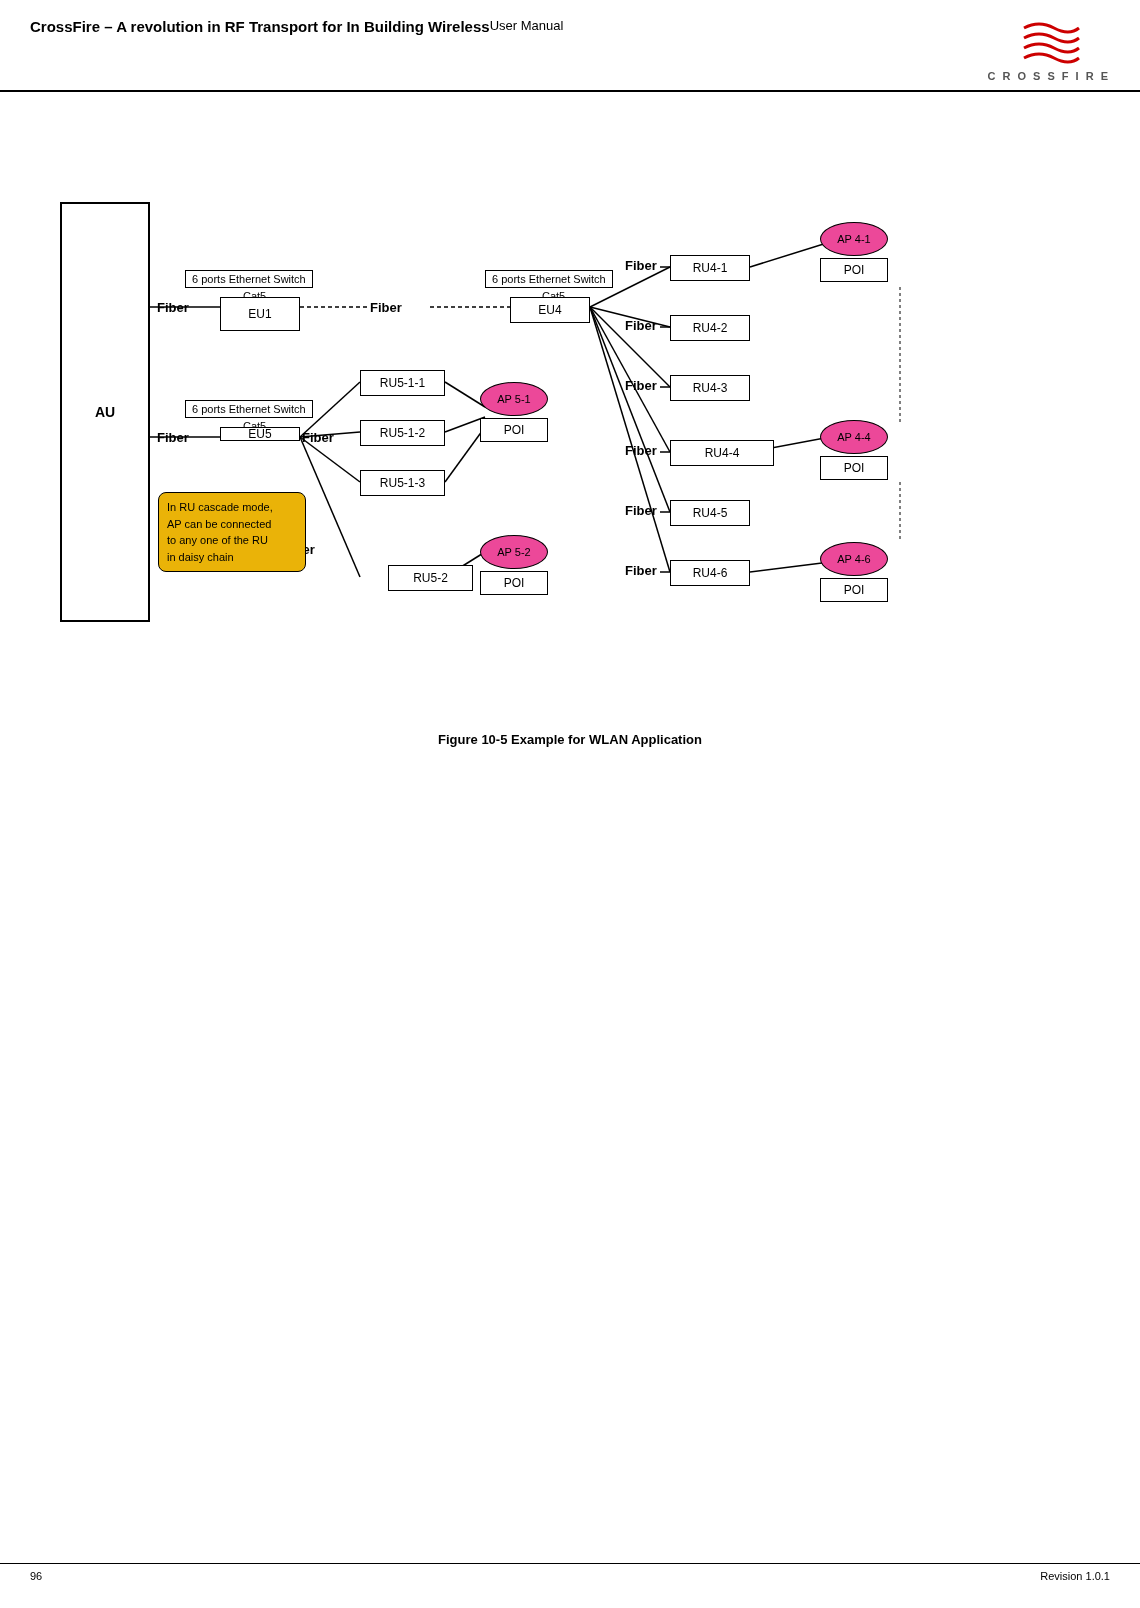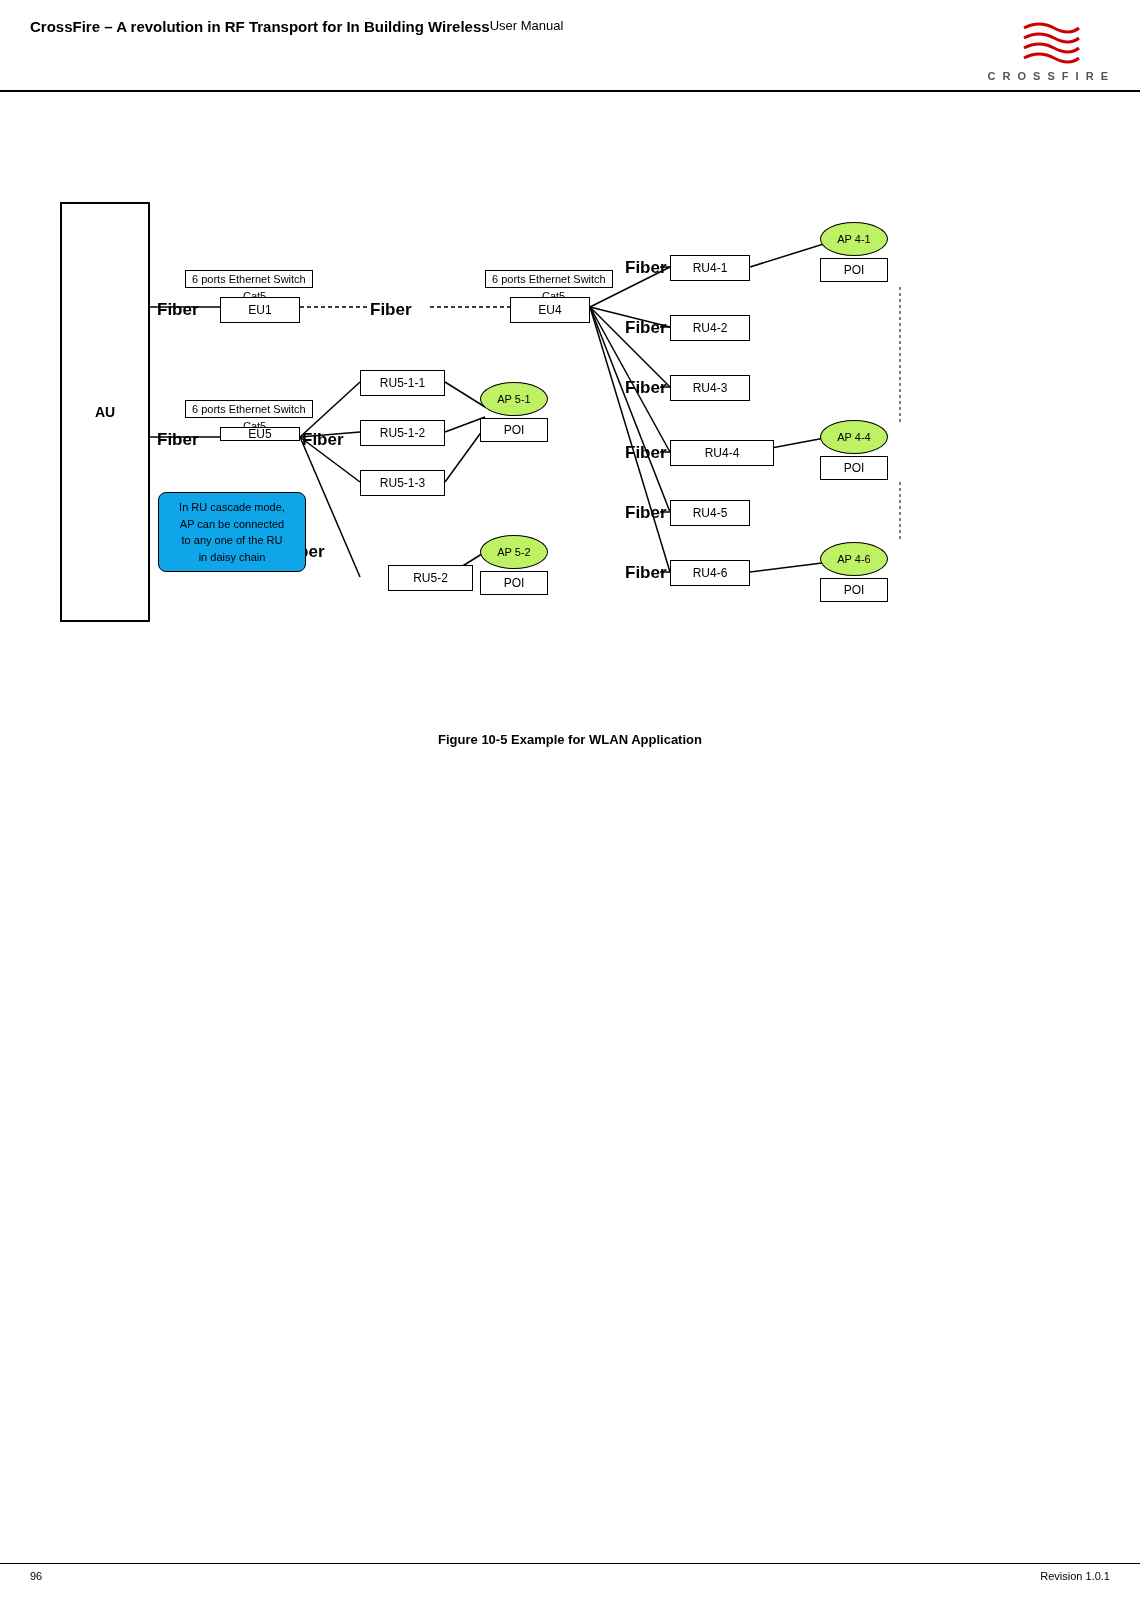--- a/index.html
+++ b/index.html
@@ -82,28 +82,28 @@
       white-space: nowrap;
     }
 
     .cat5-label {
       position: absolute;
       font-size: 11px;
     }
 
     .fiber-label {
       position: absolute;
-      font-size: 17px;
+      font-size: 13px;
       font-weight: bold;
     }
 
     .oval {
       position: absolute;
       border: 1.5px solid #000;
-      background: #bef264;
+      background: #ec4899;
       border-radius: 50%;
       display: flex;
       align-items: center;
       justify-content: center;
       font-size: 11px;
     }
 
     
     .au-box {
       position: absolute;
@@ -125,24 +125,24 @@
       top: 0; left: 0;
       width: 100%;
       height: 100%;
       pointer-events: none;
     }
 
     .note-box {
       position: absolute;
       border: 1px solid #000;
       border-radius: 8px;
-      background: #0ea5e9;
+      background: #eab308;
       font-size: 11px;
       padding: 6px 8px;
-      text-align: center;
+      text-align: left;
       line-height: 1.5;
     }
   </style>
 </head>
 <body>
 
 <div class="header">
   <div class="header-text-block">
     <span class="header-title">CrossFire – A revolution in RF Transport for In Building Wireless</span>
     <span class="header-subtitle">User Manual</span>
@@ -224,21 +224,21 @@
   </div>
 
   <div class="switch-label" style="left:155px; top:148px;">
     <span>6 ports Ethernet Switch</span>
   </div>
 
   <div class="cat5-label" style="left:213px; top:168px;">
     <span>Cat5</span>
   </div>
 
-  <div class="box" style="left:190px; top:175px; width:80px; height:26px;">
+  <div class="box" style="left:190px; top:175px; width:80px; height:34px;">
     <span>EU1</span>
   </div>
 
   <div class="fiber-label" style="left:127px; top:178px;">Fiber</div>
 
   <div class="switch-label" style="left:155px; top:278px;">
     <span>6 ports Ethernet Switch</span>
   </div>
 
   <div class="cat5-label" style="left:213px; top:298px;">

